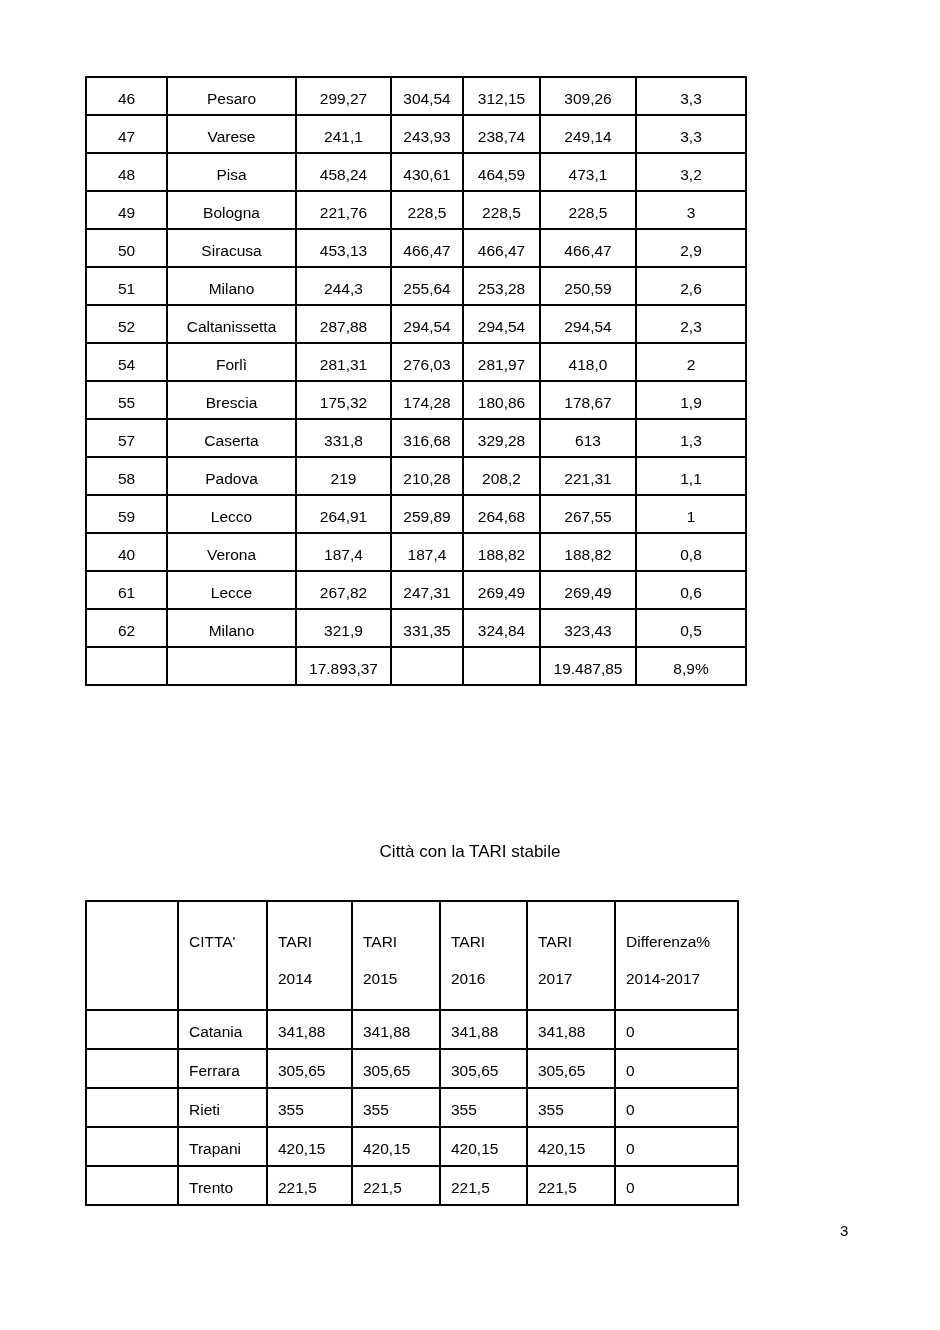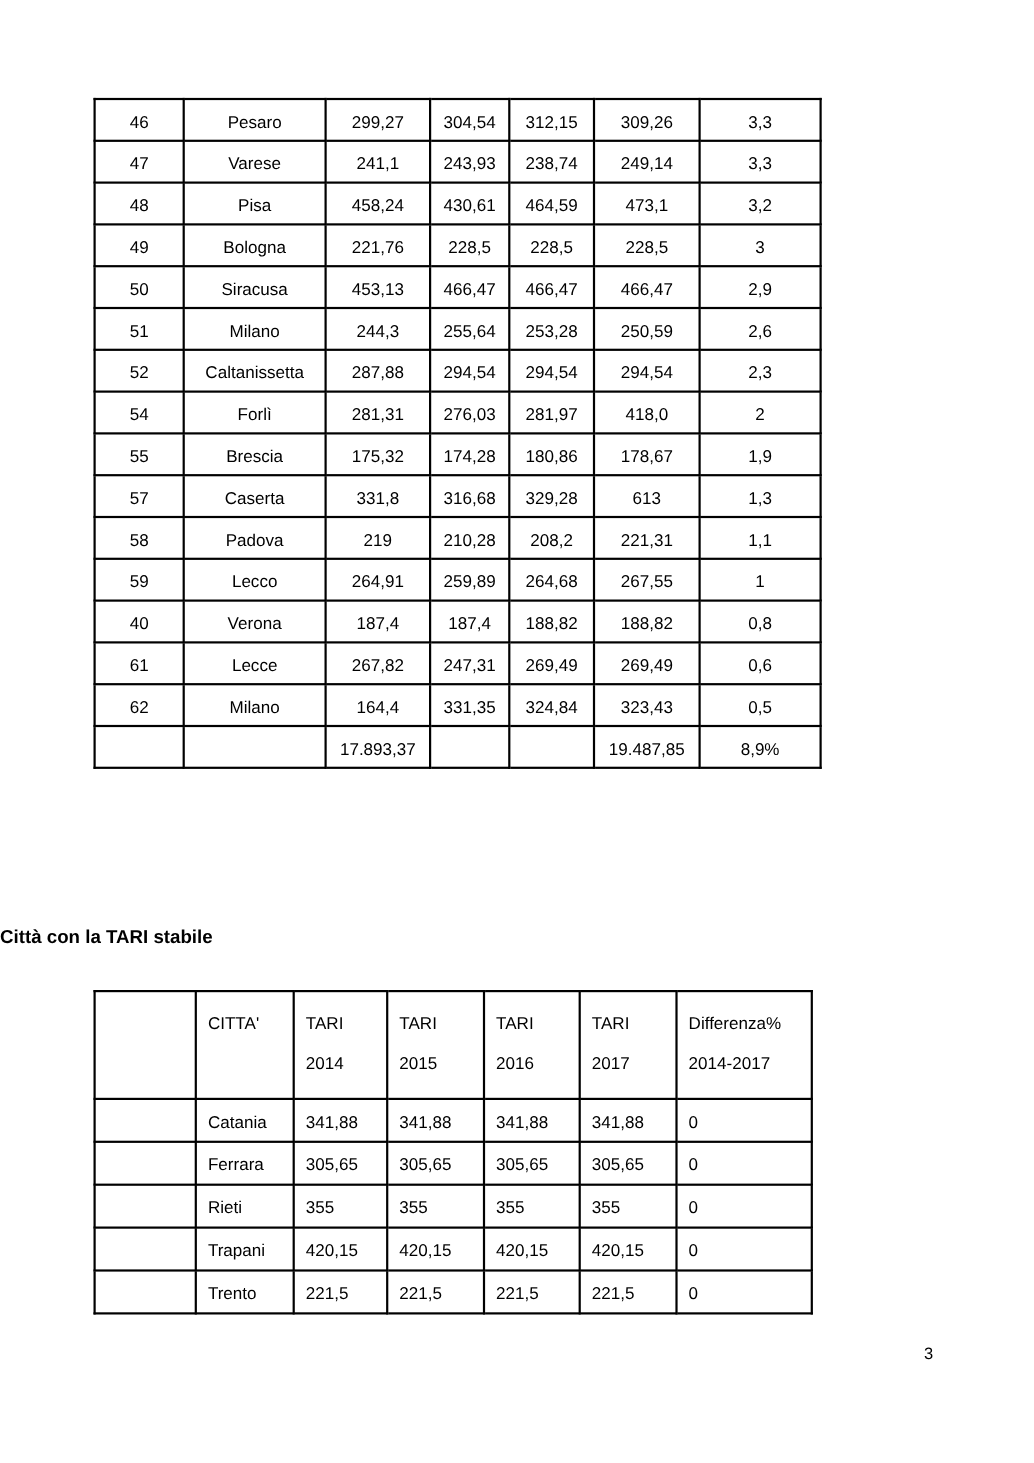--- a/index.html
+++ b/index.html
@@ -21,57 +21,57 @@
     border: 2px solid #000;
     font-size: 15.5px;
     color: #000;
     overflow: hidden;
     white-space: nowrap;
   }
 
   
   #table1 {
     left: 85px;
-    top: 89px;
+    top: 76px;
     width: 660px;
   }
   #table1 td {
     height: 30px;
     padding: 0 0 6px 0;
     text-align: center;
     vertical-align: bottom;
   }
 
   
   #heading2 {
     position: absolute;
     top: 842px;
     left: 0;
     width: 100%;
-    text-align: left;
+    text-align: center;
     font-size: 17px;
-    font-weight: bold;
+    font-weight: normal;
   }
 
   
   #table2 {
     left: 85px;
     top: 900px;
     width: 652px;
   }
   #table2 td {
     height: 30px;
     padding: 0 0 7px 10px;
     text-align: left;
     vertical-align: bottom;
   }
   #table2 thead td {
     height: auto;
     vertical-align: top;
-    padding: 10px 0 12px 10px;
+    padding: 21px 0 12px 10px;
     line-height: 37px;
   }
 
   
   #page-number {
     position: absolute;
     left: 840px;
     top: 1222px;
     font-size: 15px;
   }
@@ -212,21 +212,21 @@
         <td>Lecce</td>
         <td>267,82</td>
         <td>247,31</td>
         <td>269,49</td>
         <td>269,49</td>
         <td>0,6</td>
       </tr>
       <tr>
         <td>62</td>
         <td>Milano</td>
-        <td>164,4</td>
+        <td>321,9</td>
         <td>331,35</td>
         <td>324,84</td>
         <td>323,43</td>
         <td>0,5</td>
       </tr>
       <tr>
         <td></td>
         <td></td>
         <td>17.893,37</td>
         <td></td>

